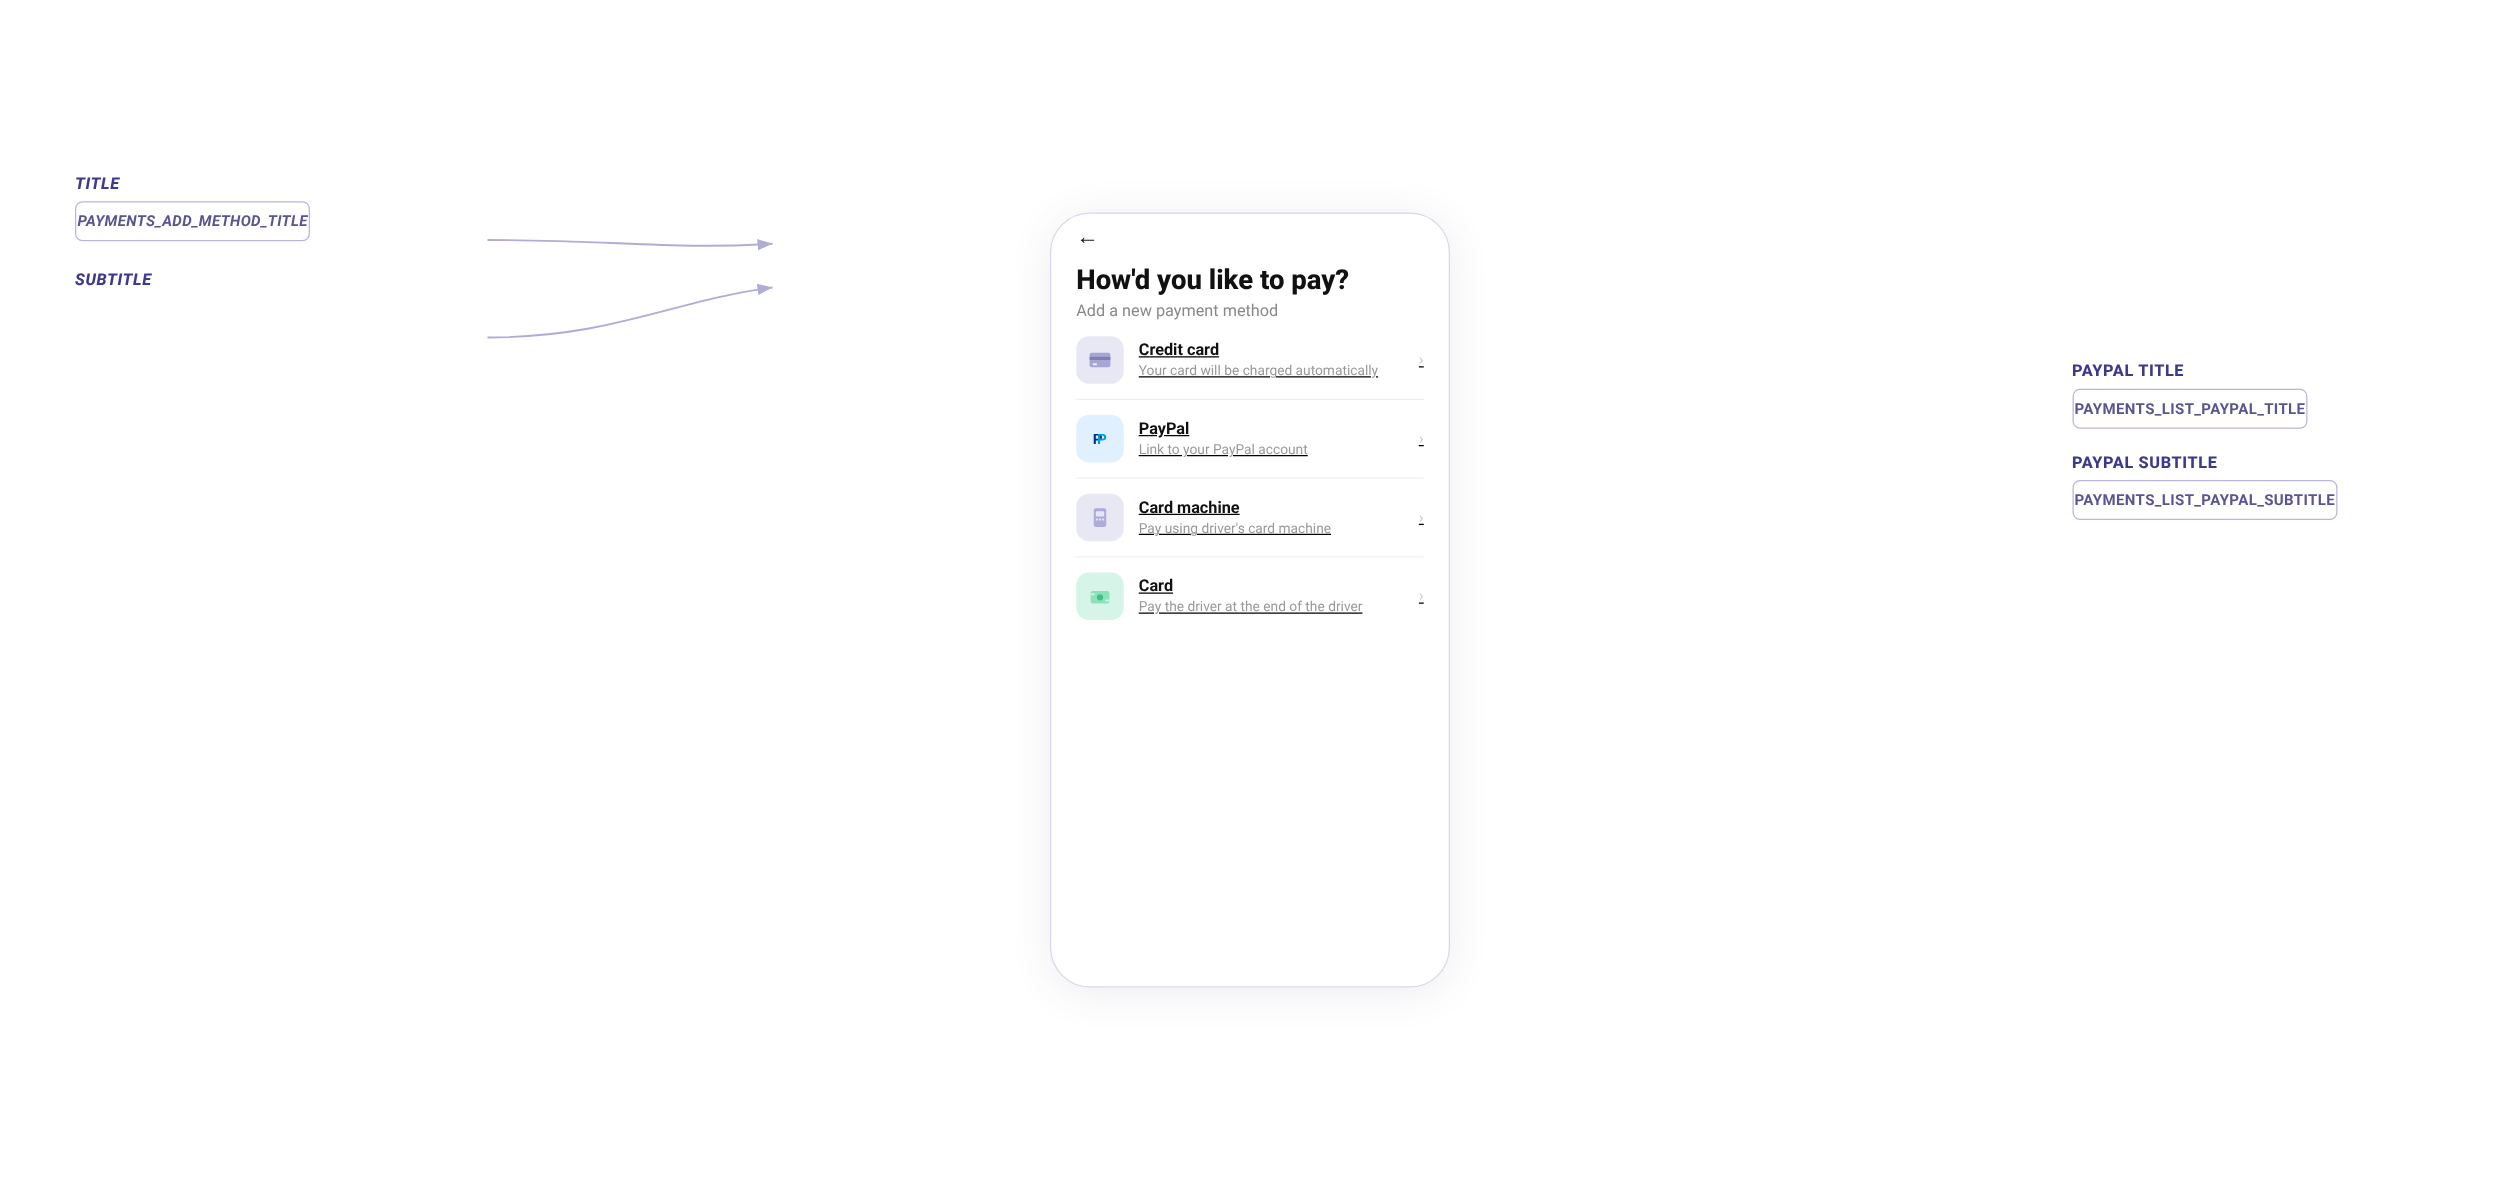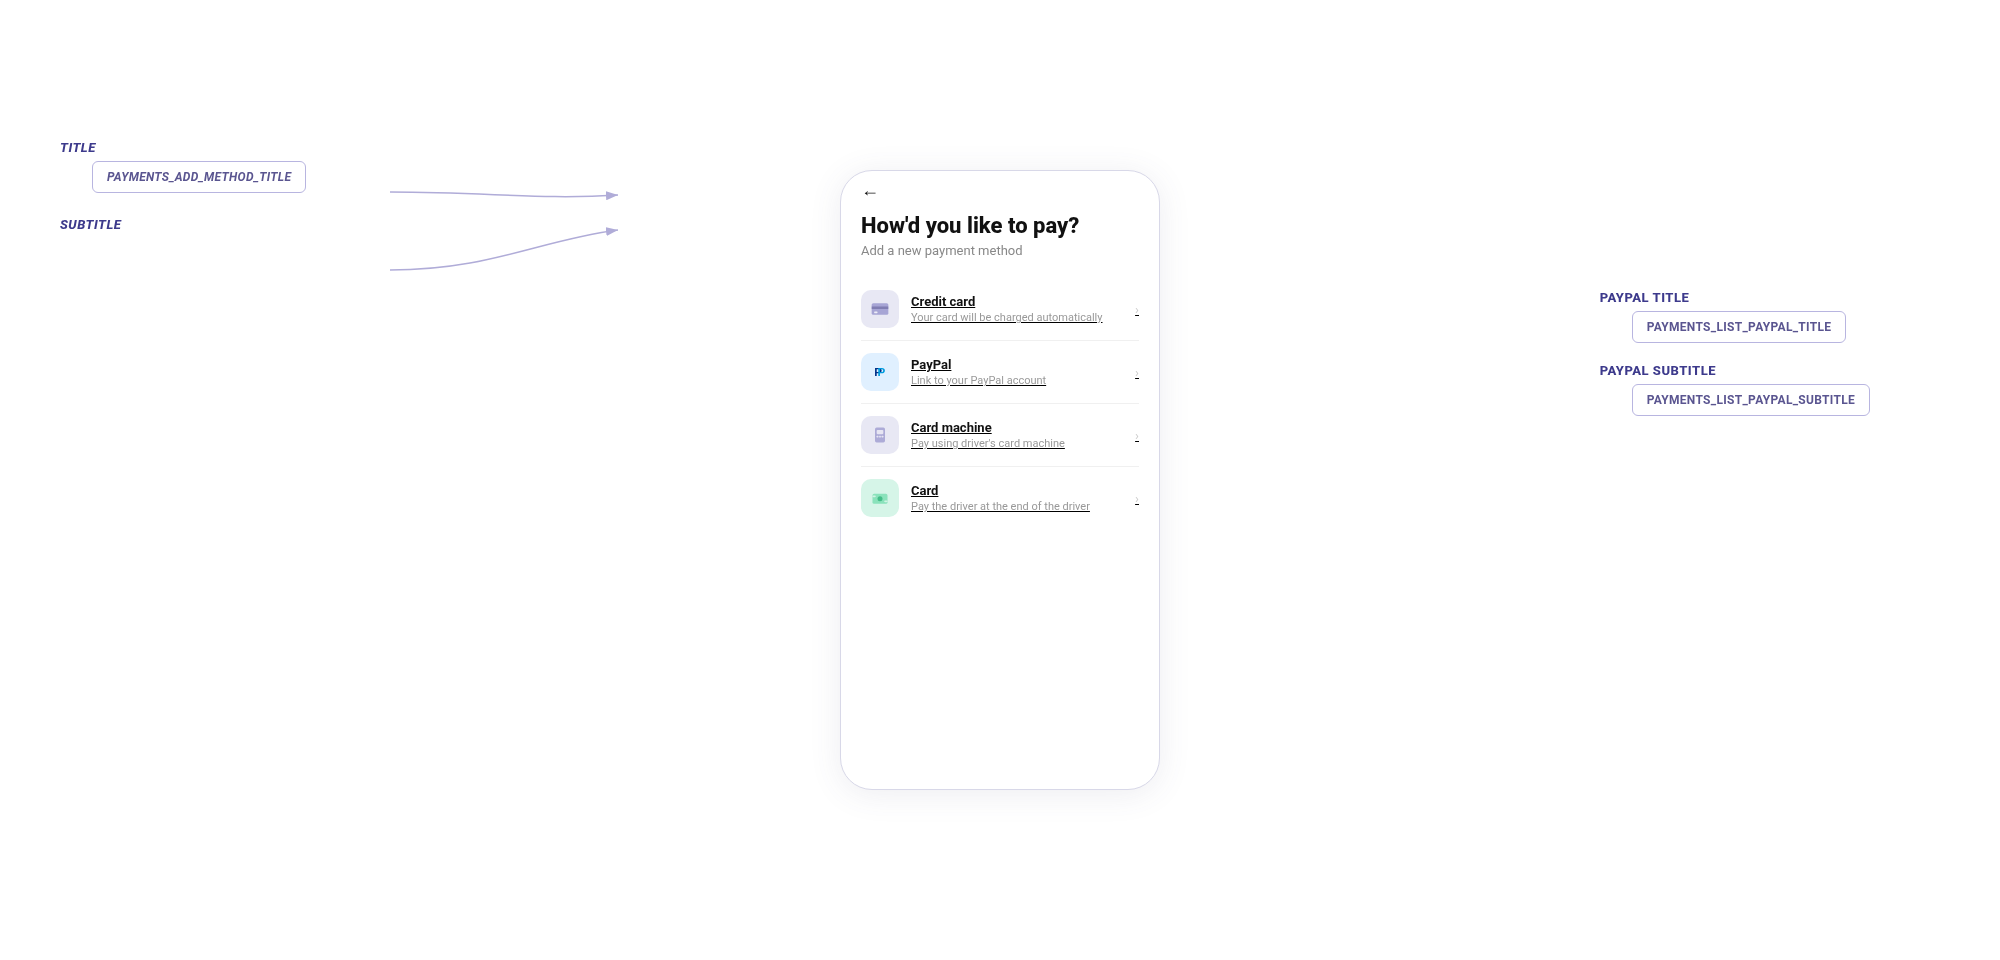--- a/index.html
+++ b/index.html
@@ -23,29 +23,28 @@
       font-size: 13px;
       font-weight: 800;
       color: #3d3a8c;
       letter-spacing: 0.5px;
       margin-bottom: 6px;
       text-transform: uppercase;
     }
     .annotation-box {
       border: 1.5px solid #b8b5e0;
       border-radius: 6px;
-      padding: 8px 14px;
+      padding: 8px 1px;
       font-size: 12px;
       font-weight: 700;
       color: #5a5590;
       letter-spacing: 0.3px;
       background: #fff;
       display: inline-block;
       margin-bottom: 24px;
-      margin-left: 32px;
     }
 
     
     .right-annotations {
       position: absolute;
       right: 130px;
       top: 290px;
     }
     .right-annotations .annotation-label {
       margin-bottom: 6px;
@@ -162,21 +161,20 @@
     .screen-title {
       font-size: 22px;
       font-weight: 800;
       color: #111;
       line-height: 1.2;
       margin-bottom: 4px;
     }
     .screen-subtitle {
       font-size: 13px;
       color: #888;
-      margin-bottom: 20px;
     }
 
     
     .payment-list {
       list-style: none;
     }
     .payment-item {
       display: flex;
       align-items: center;
       padding: 12px 0;

